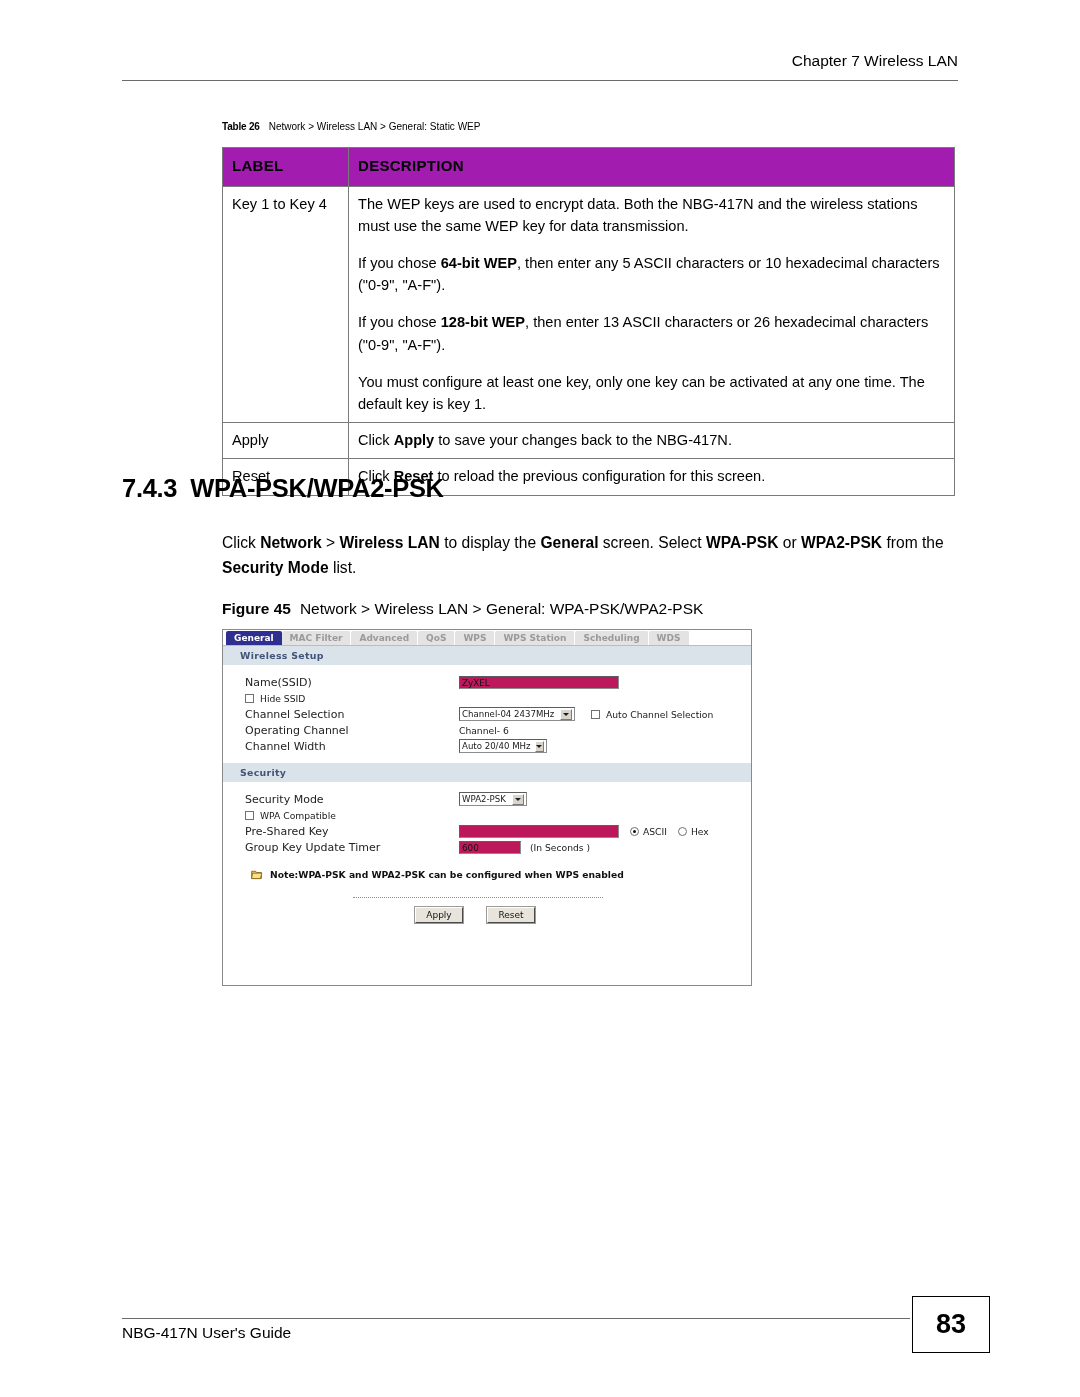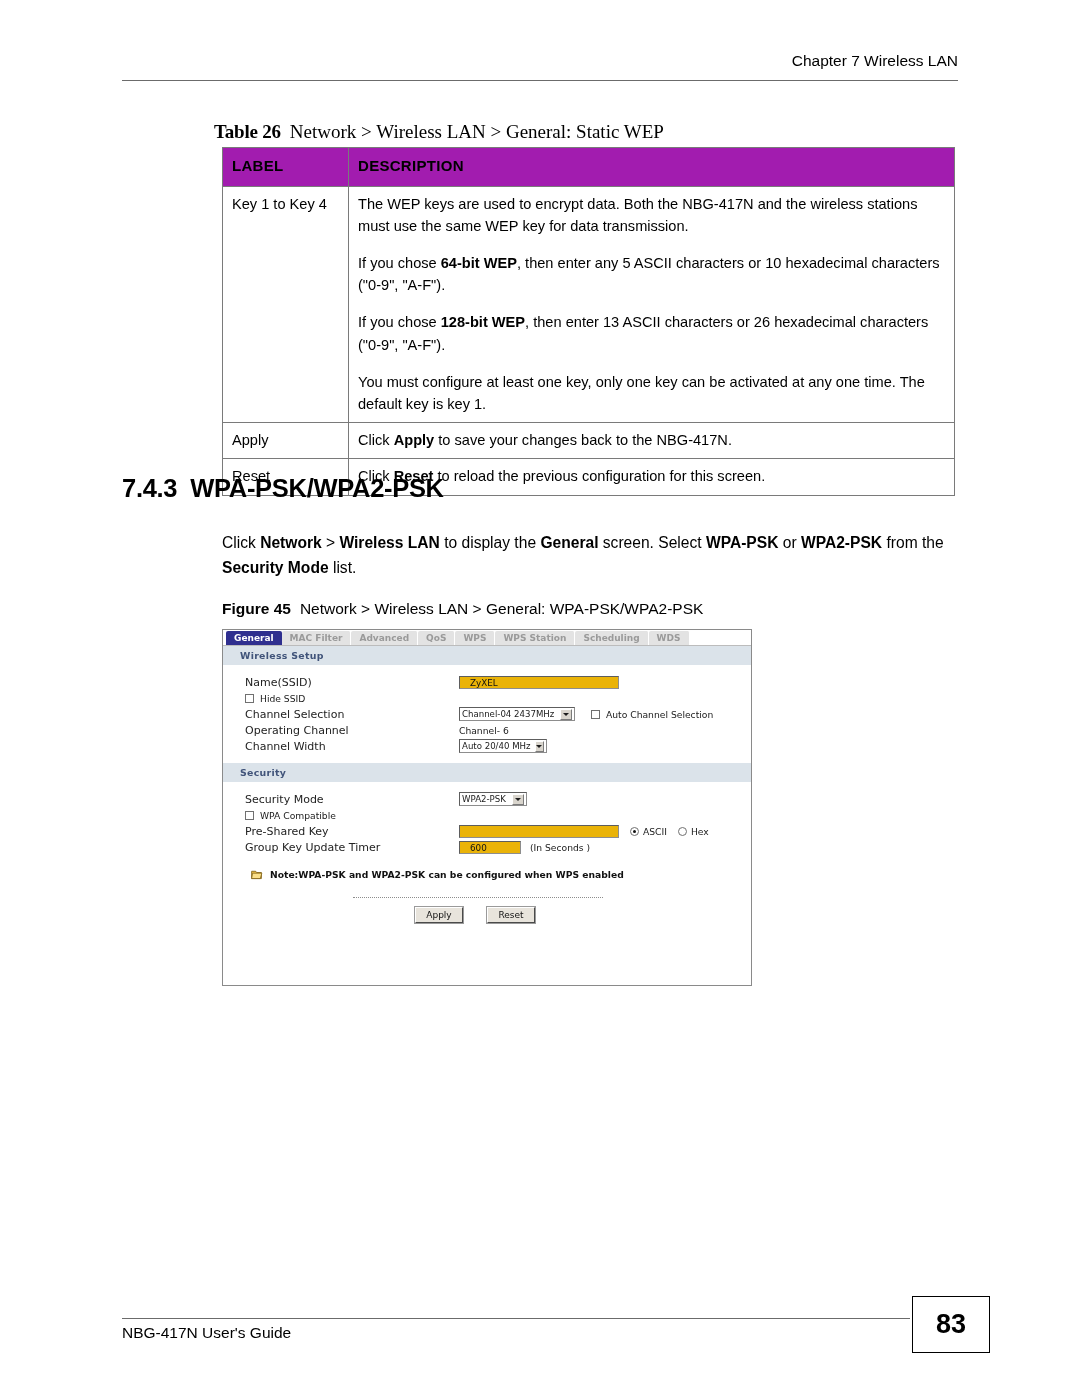--- a/index.html
+++ b/index.html
@@ -31,25 +31,24 @@
     left: 122px;
     top: 80px;
     width: 836px;
     height: 1px;
     background: #6b6b6b;
   }
 
   
   .table-caption {
     position: absolute;
-    left: 214px;
+    left: 222px;
     top: 121px;
-    font-size: 19px;
-    white-space: nowrap;
-    font-family: Liberation Serif, serif;
+    font-size: 10px;
+    white-space: nowrap;
   }
   .table-caption .cap-label {
     font-weight: bold;
     letter-spacing: -0.2px;
   }
   .table-caption .cap-text { margin-left: 9px; }
 
   
   .doc-table {
     position: absolute;
@@ -240,24 +239,24 @@
     border-radius: 50%;
     background: #111;
   }
 
   
   .tinput {
     height: 13px;
     border: 1px solid #8d8d8d;
     border-top-color: #5d5d5d;
     border-left-color: #5d5d5d;
-    background: #eab308;
+    background: #be185d;
     font-size: 8.8px;
     line-height: 13px;
-    padding: 0 10px;
+    padding: 0 2px;
     color: #111;
     box-sizing: border-box;
     white-space: nowrap;
     overflow: hidden;
   }
   .tinput.ssid { width: 160px; }
   .tinput.psk  { width: 160px; }
   .tinput.timer { width: 62px; }
 
   

